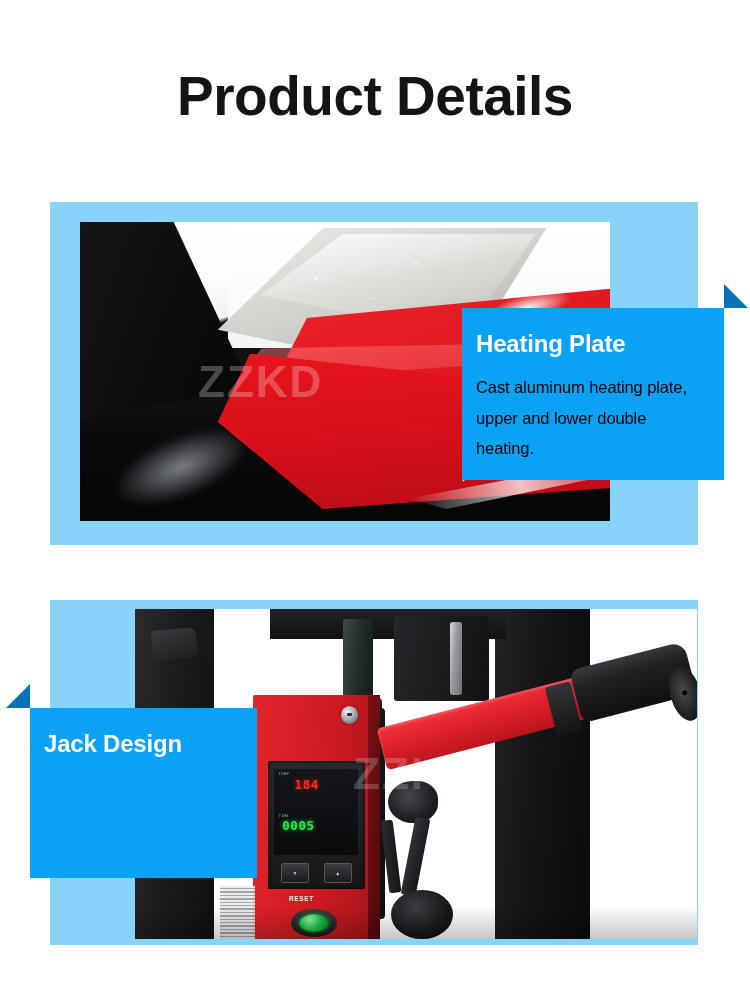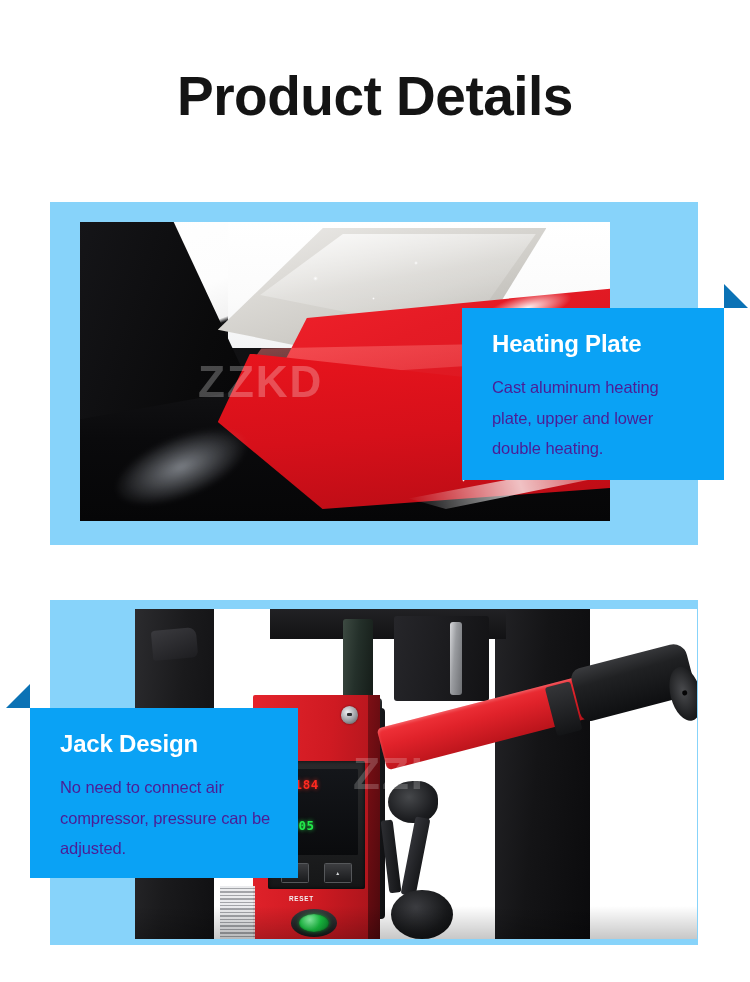--- a/index.html
+++ b/index.html
@@ -56,52 +56,52 @@
   #panel-jack { top: 600px; height: 345px; }
   #photo-jack {
     left: 85px; top: 9px; width: 562px; height: 330px;
   }
 
   
   .callout {
     position: absolute;
     background: #0aa2f5;
     box-sizing: border-box;
-    padding: 22px 26px 24px 30px;
+    padding: 22px 26px 24px 14px;
     z-index: 6;
   }
   .callout-title {
     color: #ffffff;
     font-size: 24px;
     font-weight: bold;
     letter-spacing: -0.2px;
     margin-bottom: 14px;
   }
   .callout-body {
-    color: #4c1d95;
+    color: #000000;
     font-size: 16.5px;
     line-height: 1.85;
     letter-spacing: -0.1px;
   }
   
   .fold {
     position: absolute;
     width: 0; height: 0;
     z-index: 5;
   }
   #callout-heating {
     left: 412px; top: 106px; width: 262px; height: 172px;
   }
   #fold-heating {
     left: 674px; top: 82px;
     border-left: 24px solid #0b72b5;
     border-top: 24px solid transparent;
   }
   #callout-jack {
-    left: -20px; top: 108px; width: 268px; height: 170px;
+    left: -20px; top: 108px; width: 227px; height: 170px;
   }
   #fold-jack {
     left: -44px; top: 84px;
     border-right: 24px solid #0b72b5;
     border-top: 24px solid transparent;
   }
 
   
   .watermark {
     position: absolute;
@@ -470,15 +470,14 @@
     <div class="ph2-grill"></div>
     <div class="ph2-shadow"></div>
 
     <div class="watermark" id="wm-jack">ZZKD</div>
   </div>
 
   <div class="fold" id="fold-jack"></div>
 
   <div class="callout" id="callout-jack">
     <div class="callout-title">Jack Design</div>
-    <div class="callout-body">No need to connect air compressor, pressure can be adjusted.</div>
   </div>
 </div>
 
 </body></html>

